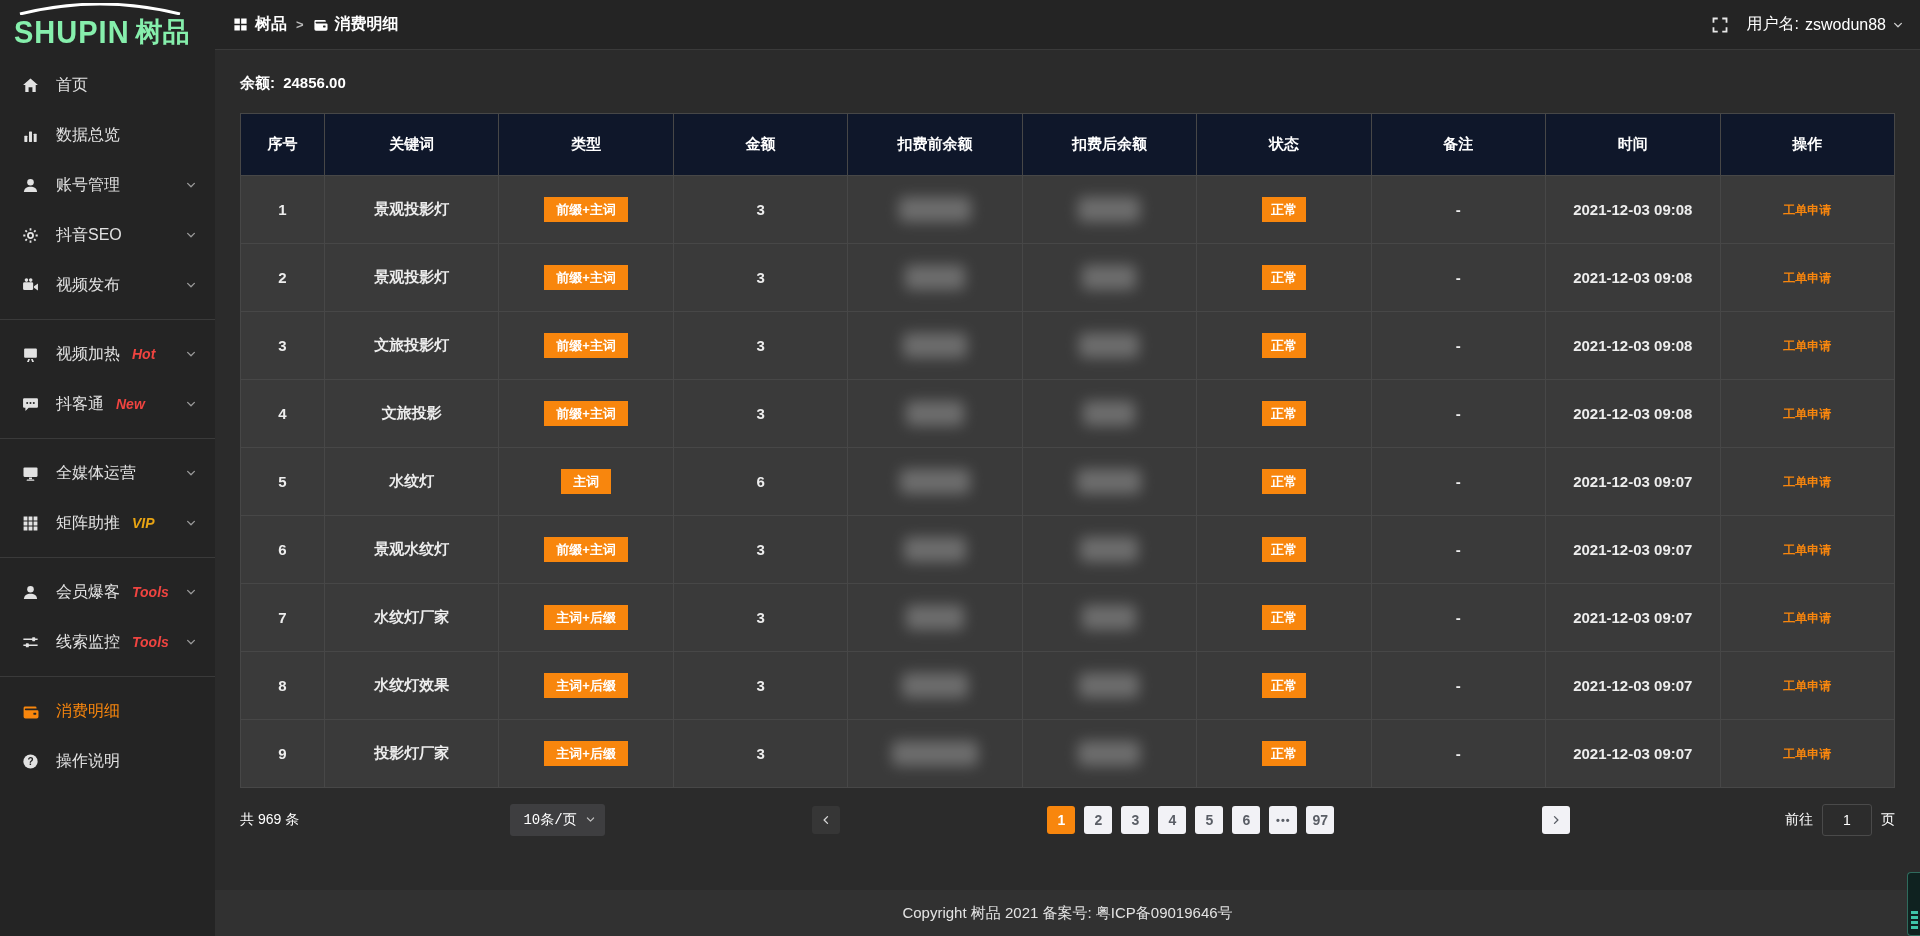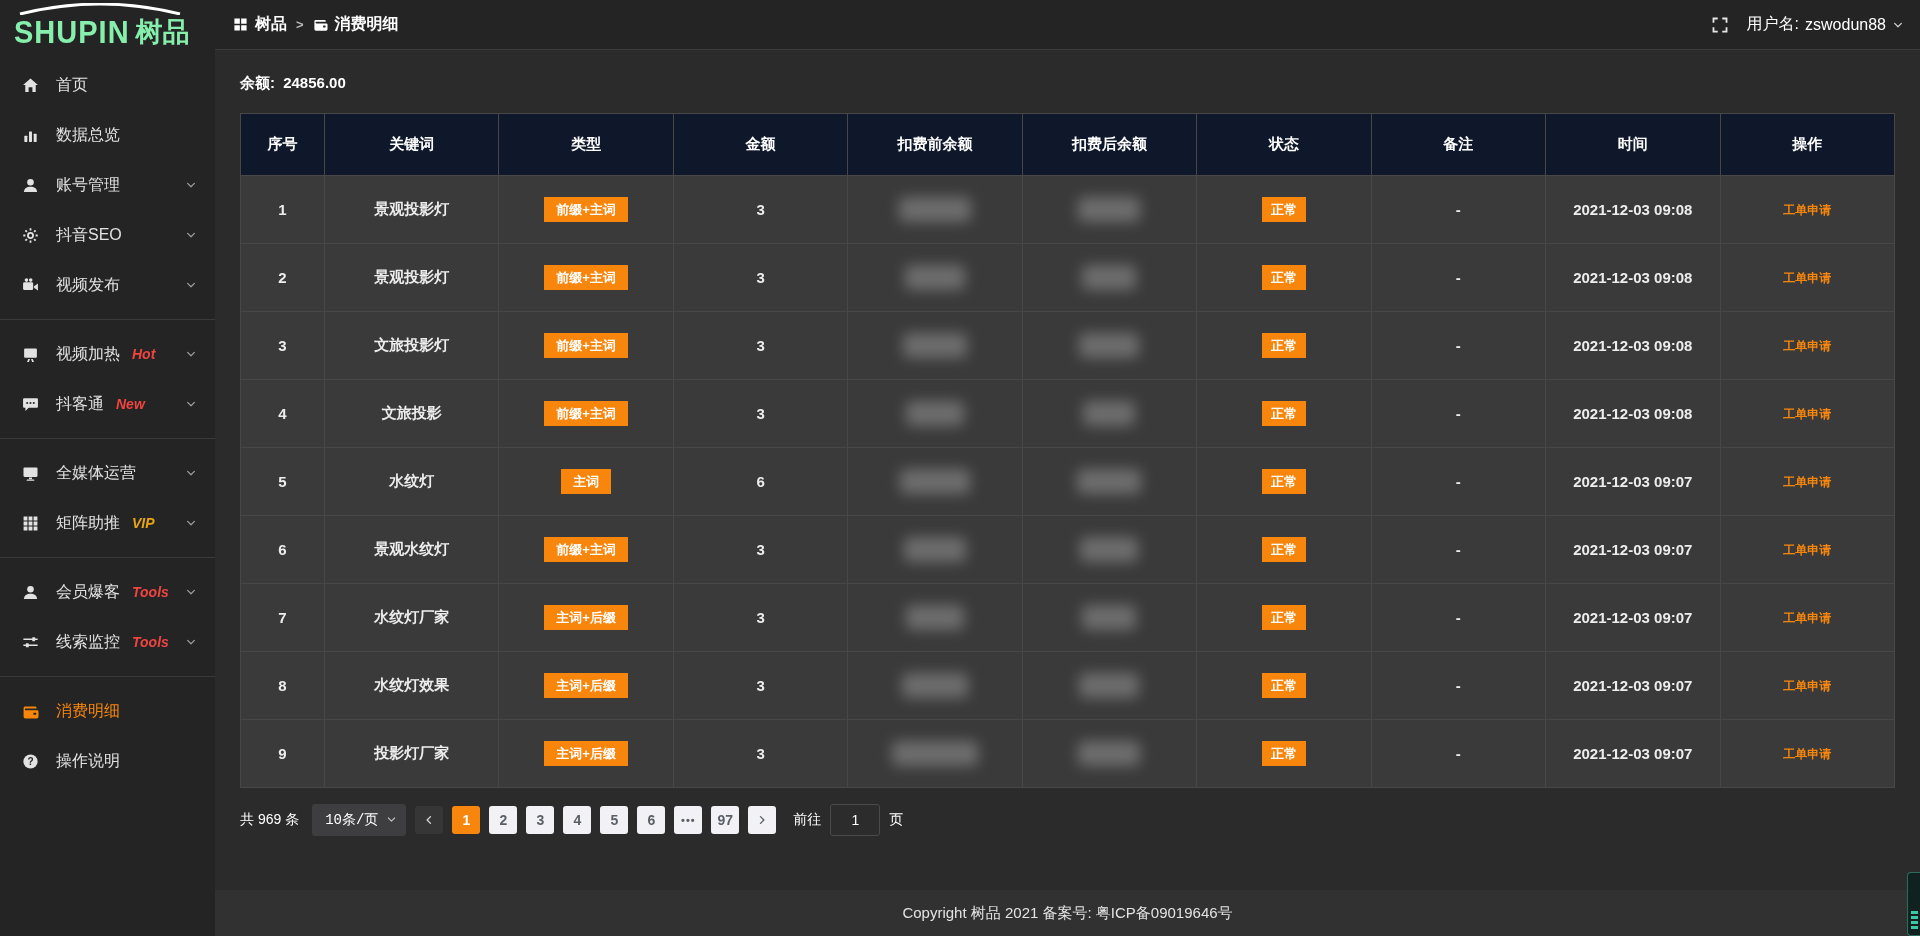--- a/index.html
+++ b/index.html
@@ -48,21 +48,21 @@
                    border:1px solid #474747; text-align:center; }
   .data-table td { height:68px; background:#3a3a3a; color:#ededed; font-size:15px; font-weight:bold;
                    border:1px solid #474747; text-align:center; vertical-align:middle; }
   .tag { display:inline-block; background:#f8860d; color:#fff; font-size:13px; font-weight:bold;
          padding:6px 12px; border-radius:0; line-height:1; }
   .tag.status { padding:6px 9px; }
   .blur-blob { height:25px; background:#a0a0a0; opacity:.5; filter:blur(7px); border-radius:5px; margin:0 auto; }
   .action-link { color:#f8860d; font-size:12px; font-weight:bold; cursor:pointer; }
 
   
-  .pagination { margin-top:16px; display:flex; align-items:center; justify-content:flex-start; gap:9px;
+  .pagination { margin-top:16px; display:flex; align-items:center; justify-content:space-between; gap:9px;
                 color:#fff; font-size:14px; }
   .pg-total { margin-right:4px; }
   .pg-select { position:relative; background:#3e3e40; height:32px; border-radius:3px;
                display:flex; align-items:center; padding:0 28px 0 13px; cursor:pointer;font-family:Liberation Mono, monospace; }
   .pg-select .chev { width:11px; height:11px; color:#bdbdbd; position:absolute; right:9px; top:10px; }
   .pg-btn { min-width:28px; height:28px; padding:0 4px; border-radius:3px; background:#f2f2f6; color:#5a5e66;
             font-size:14px; font-weight:bold; display:flex; align-items:center; justify-content:center; cursor:pointer; }
   .pg-btn.dark { background:#363636; color:#d6d6d6; }
   .pg-btn.active { background:#f8860d; color:#fff; }
   .pg-btn .icon { width:12px; height:12px; }

